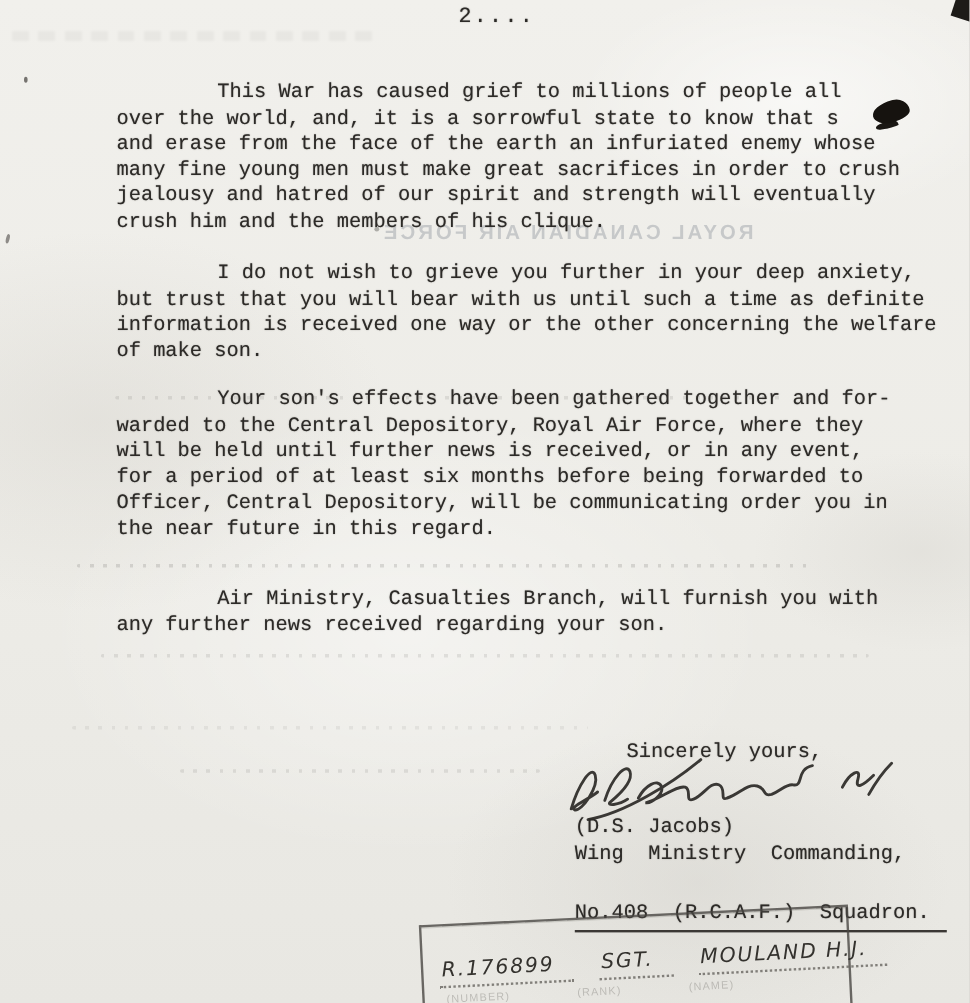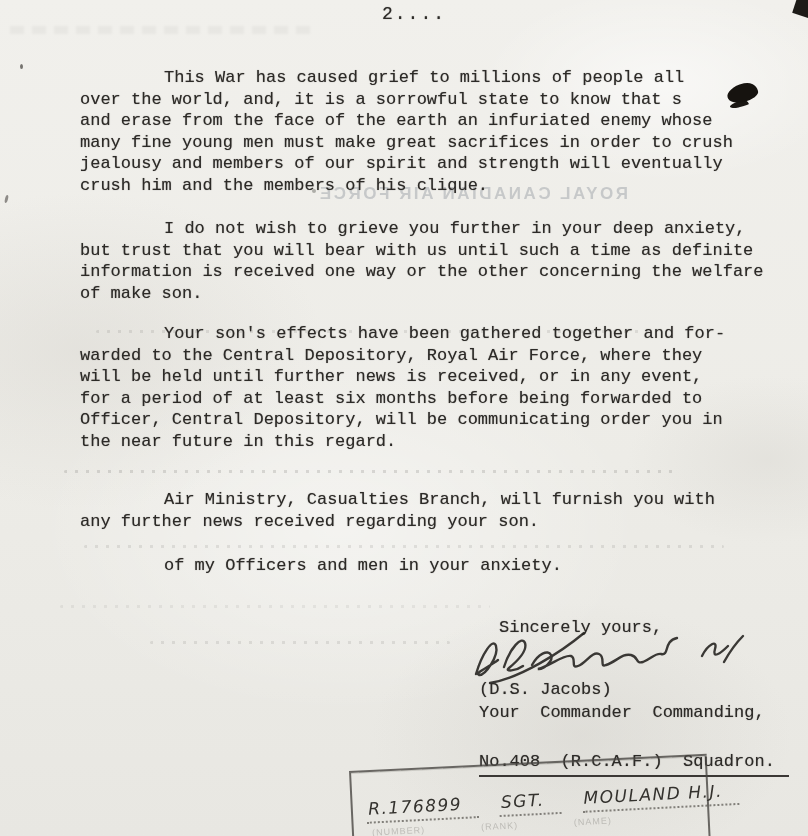--- a/index.html
+++ b/index.html
@@ -10,36 +10,36 @@
       radial-gradient(340px 220px at 10% 42%, rgba(206,203,196,.32), transparent 72%),
       radial-gradient(300px 190px at 72% 88%, rgba(198,196,190,.30), transparent 70%),
       radial-gradient(420px 260px at 42% 63%, rgba(255,255,255,.42), transparent 72%),
       radial-gradient(200px 120px at 95% 55%, rgba(210,208,202,.35), transparent 70%),
       linear-gradient(180deg, #f1f0ec 0%, #edece7 55%, #e8e7e2 100%);
     font-family:"Liberation Mono","DejaVu Sans Mono",monospace;
     color:#2c2a27;
   }
   .typed { font-size:17px; line-height:21.5px; text-shadow:0 0 1px rgba(52,50,46,.55); }
   .line  { white-space:pre; }
-  .para  { position:absolute; left:80px; }
+  .para  { position:absolute; left:97px; }
   .para .line:first-child { margin-left:84px; }
 
   .page-number { position:absolute; top:4px; left:0; width:828px; text-align:center;
                  font-size:18px; letter-spacing:2px; text-shadow:0 0 1px rgba(40,38,35,.6); }
 
   .bleed { position:absolute; left:228px; top:184px; width:400px;
            transform:scaleX(-1); font-family:"Liberation Sans",sans-serif;
            font-weight:700; font-size:17px; letter-spacing:2.5px;
            color:#8f959e; opacity:.42; filter:blur(.5px); white-space:pre; }
 
   .ink-blot { position:absolute; left:727px; top:84px; width:31px; height:18px;
               background:#16130f; border-radius:62% 40% 55% 48% / 55% 62% 40% 50%;
               transform:rotate(-14deg); box-shadow:-6px 10px 0 -6px #1a1713; }
 
-  .closing-salutation { position:absolute; left:499px; top:617px; }
+  .closing-salutation { position:absolute; left:522px; top:617px; }
   .signature { position:absolute; left:462px; top:626px; }
   .closing-name  { position:absolute; left:479px; top:679px; }
   .closing-title { position:absolute; left:479px; top:702px; }
   .closing-unit  { position:absolute; left:479px; top:751px; }
   .closing-unit .underlined { display:inline-block; border-bottom:2px solid #3b3835;
                               padding:0 14px 2px 0; }
 
   .recipient { position:absolute; left:84px; top:727px; line-height:23px; }
 
   .stamp-box { position:absolute; left:349px; top:771px; width:354px; height:120px;
@@ -91,21 +91,21 @@
 
   <div class="page-number typed">2....</div>
 
   <div class="bleed">ROYAL CANADIAN AIR FORCE</div>
 
   <div class="para typed" style="top:67px">
     <div class="line">This War has caused grief to millions of people all</div>
     <div class="line">over the world, and, it is a sorrowful state to know that s</div>
     <div class="line">and erase from the face of the earth an infuriated enemy whose</div>
     <div class="line">many fine young men must make great sacrifices in order to crush</div>
-    <div class="line">jealousy and members of our spirit and strength will eventually</div>
+    <div class="line">jealousy and hatred of our spirit and strength will eventually</div>
     <div class="line">crush him and the members of his clique.</div>
   </div>
   <div class="ink-blot"></div>
 
   <div class="para typed" style="top:218px">
     <div class="line">I do not wish to grieve you further in your deep anxiety,</div>
     <div class="line">but trust that you will bear with us until such a time as definite</div>
     <div class="line">information is received one way or the other concerning the welfare</div>
     <div class="line">of make son.</div>
   </div>
@@ -118,38 +118,37 @@
     <div class="line">Officer, Central Depository, will be communicating order you in</div>
     <div class="line">the near future in this regard.</div>
   </div>
 
   <div class="para typed" style="top:489px">
     <div class="line">Air Ministry, Casualties Branch, will furnish you with</div>
     <div class="line">any further news received regarding your son.</div>
   </div>
 
   <div class="para typed" style="top:555px">
-    <div class="line">of my Officers and men in your anxiety.</div>
   </div>
 
   <div class="closing-salutation typed">Sincerely yours,</div>
 
   <svg class="signature" width="300" height="64" viewBox="0 0 300 64" aria-hidden="true">
     <g fill="none" stroke="#23211e" stroke-width="2.4" stroke-linecap="round" opacity="0.88">
       <path d="M14 48 C20 28 31 11 34 20 C37 30 23 50 17 49 C12 47 27 41 36 34"></path>
       <path d="M42 41 C48 22 60 9 63 17 C66 26 53 37 47 42 C42 46 54 45 61 40"></path>
       <path d="M70 39 C76 28 86 23 89 29 C92 35 81 44 76 43 C88 40 102 28 109 30 C115 32 108 43 116 40 C124 37 130 25 137 28 C144 31 137 42 144 39 C154 36 160 27 169 29 C177 31 173 38 181 36 C189 33 193 27 199 28 C208 30 201 15 215 12"></path>
       <path d="M122 7 C98 27 58 52 28 57"></path>
       <path d="M240 30 C246 18 256 13 253 23 C250 33 258 28 266 20"></path>
       <path d="M262 36 C267 27 275 16 281 10"></path>
     </g>
   </svg>
 
   <div class="closing-name typed">(D.S. Jacobs)</div>
-  <div class="closing-title typed line">Your  Commander  Commanding,</div>
+  <div class="closing-title typed line">Wing  Ministry  Commanding,</div>
   <div class="closing-unit typed">
     <span class="underlined line">No.408  (R.C.A.F.)  Squadron.</span>
   </div>
 
 
   <div class="stamp-box"></div>
   <div class="stamp-hand">
     <span class="seg">R.176899</span>
     <span class="seg">SGT.</span>
     <span class="seg">MOULAND H.J.</span>

